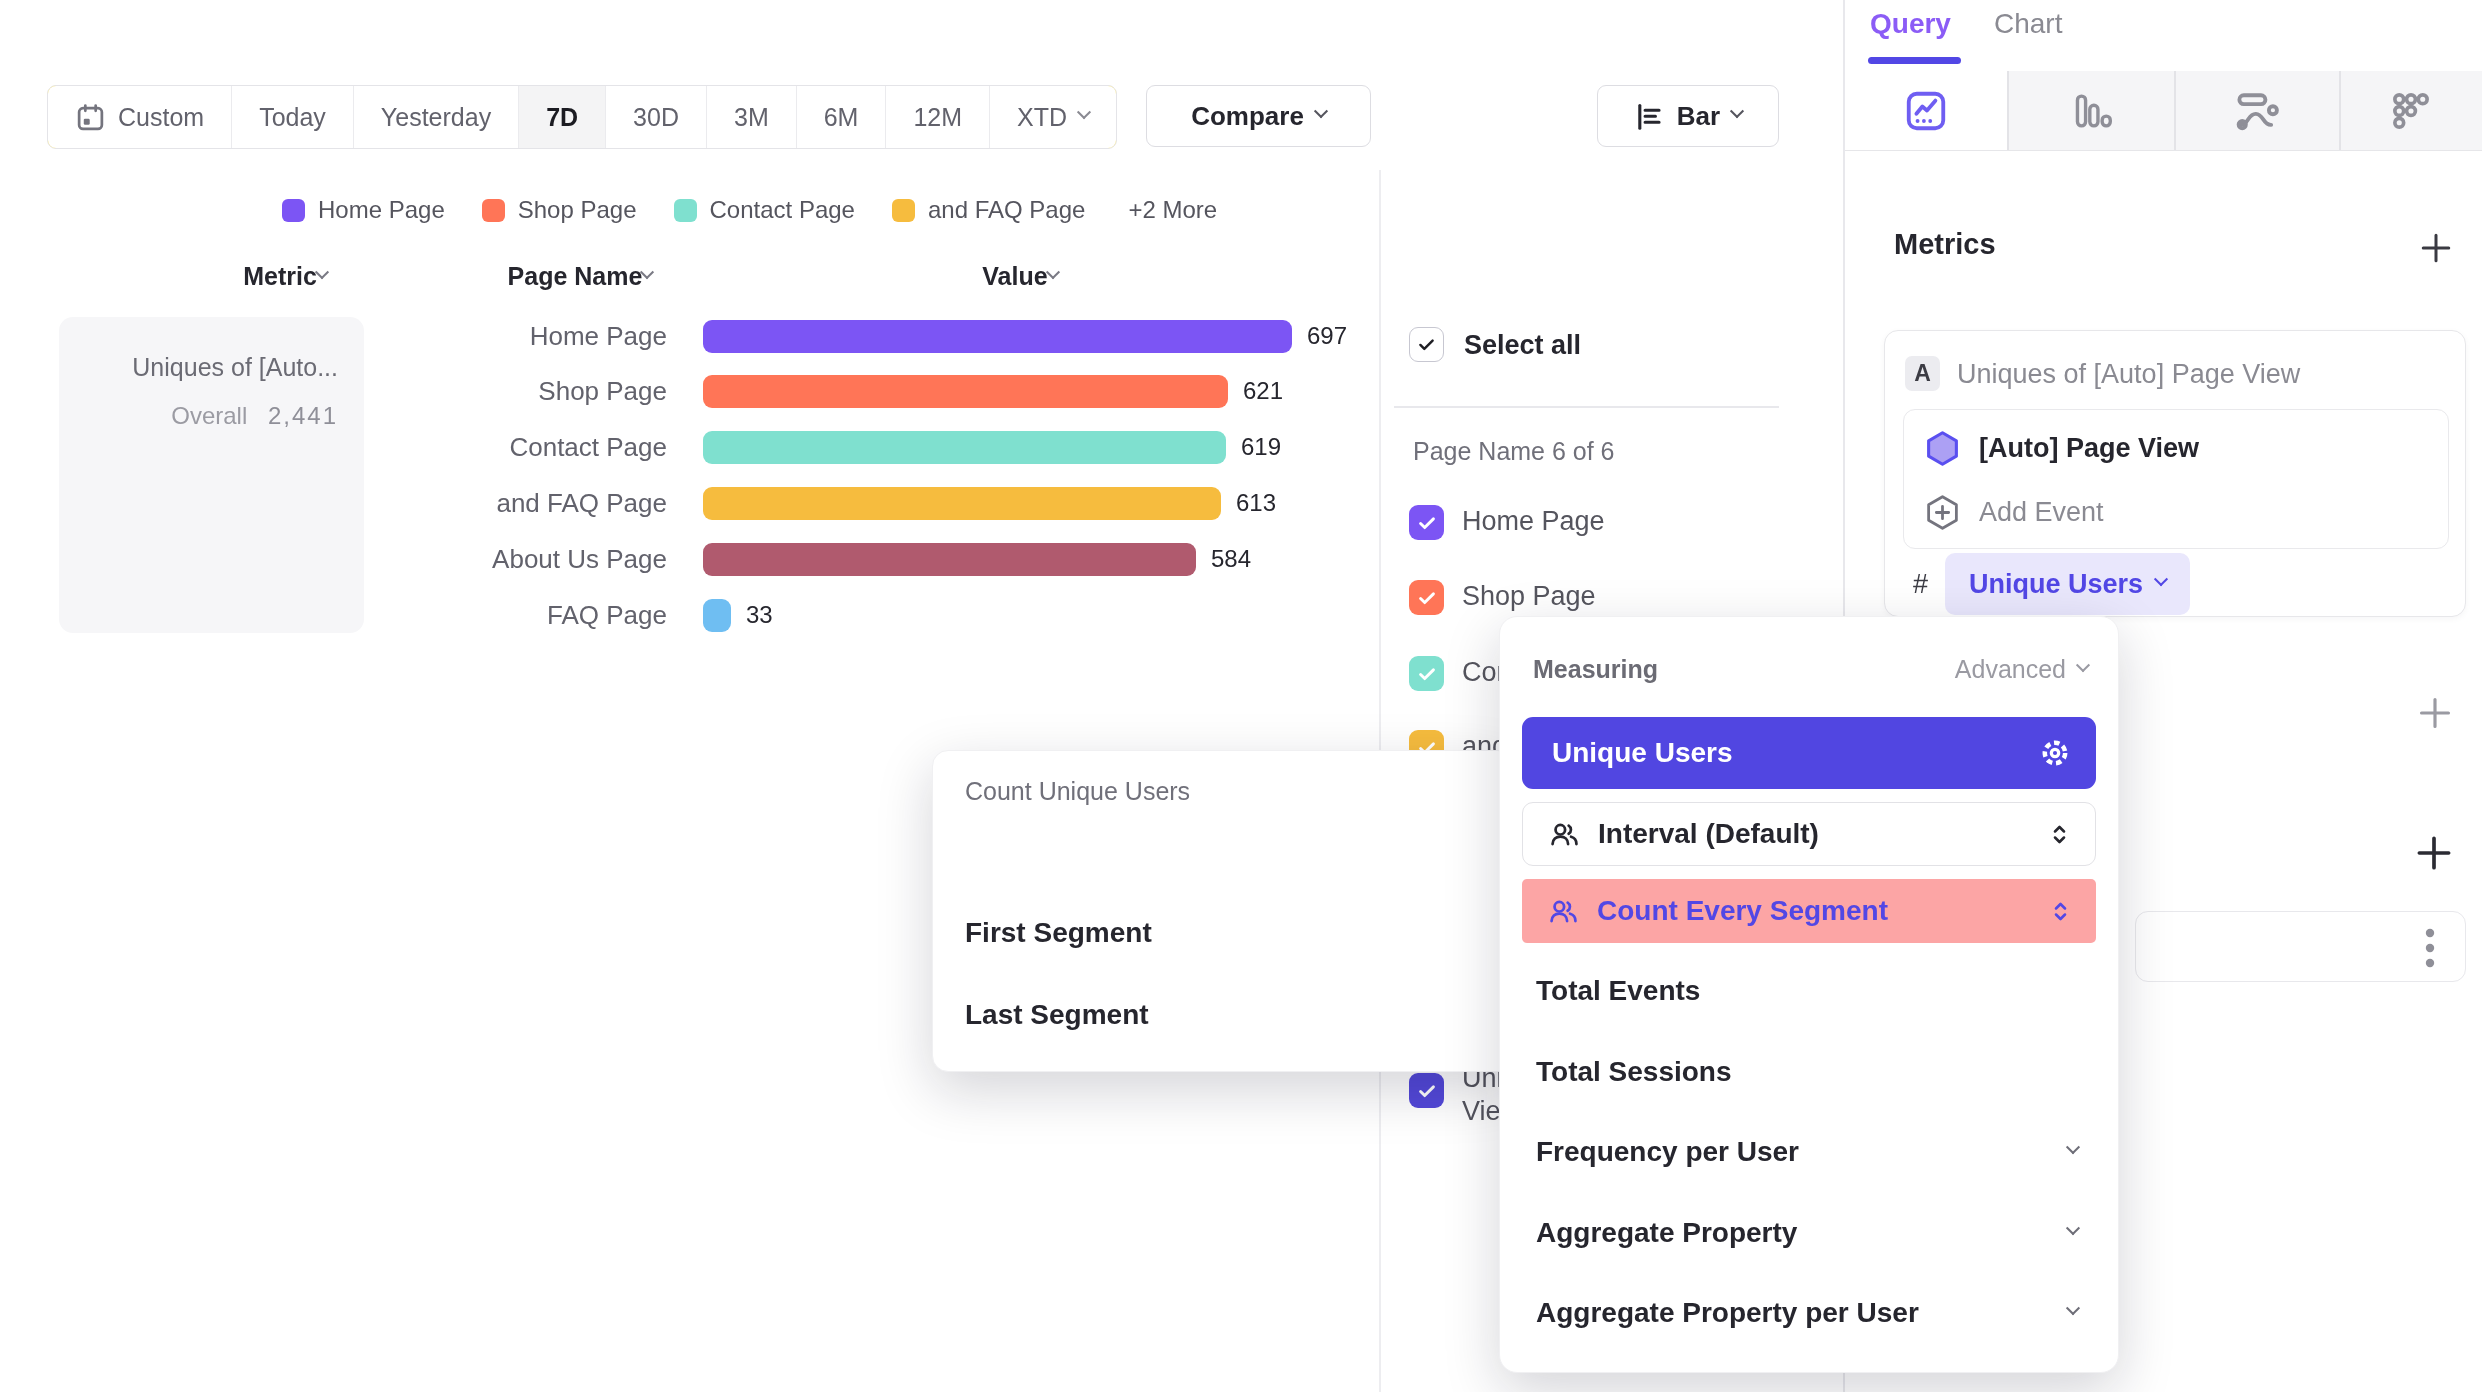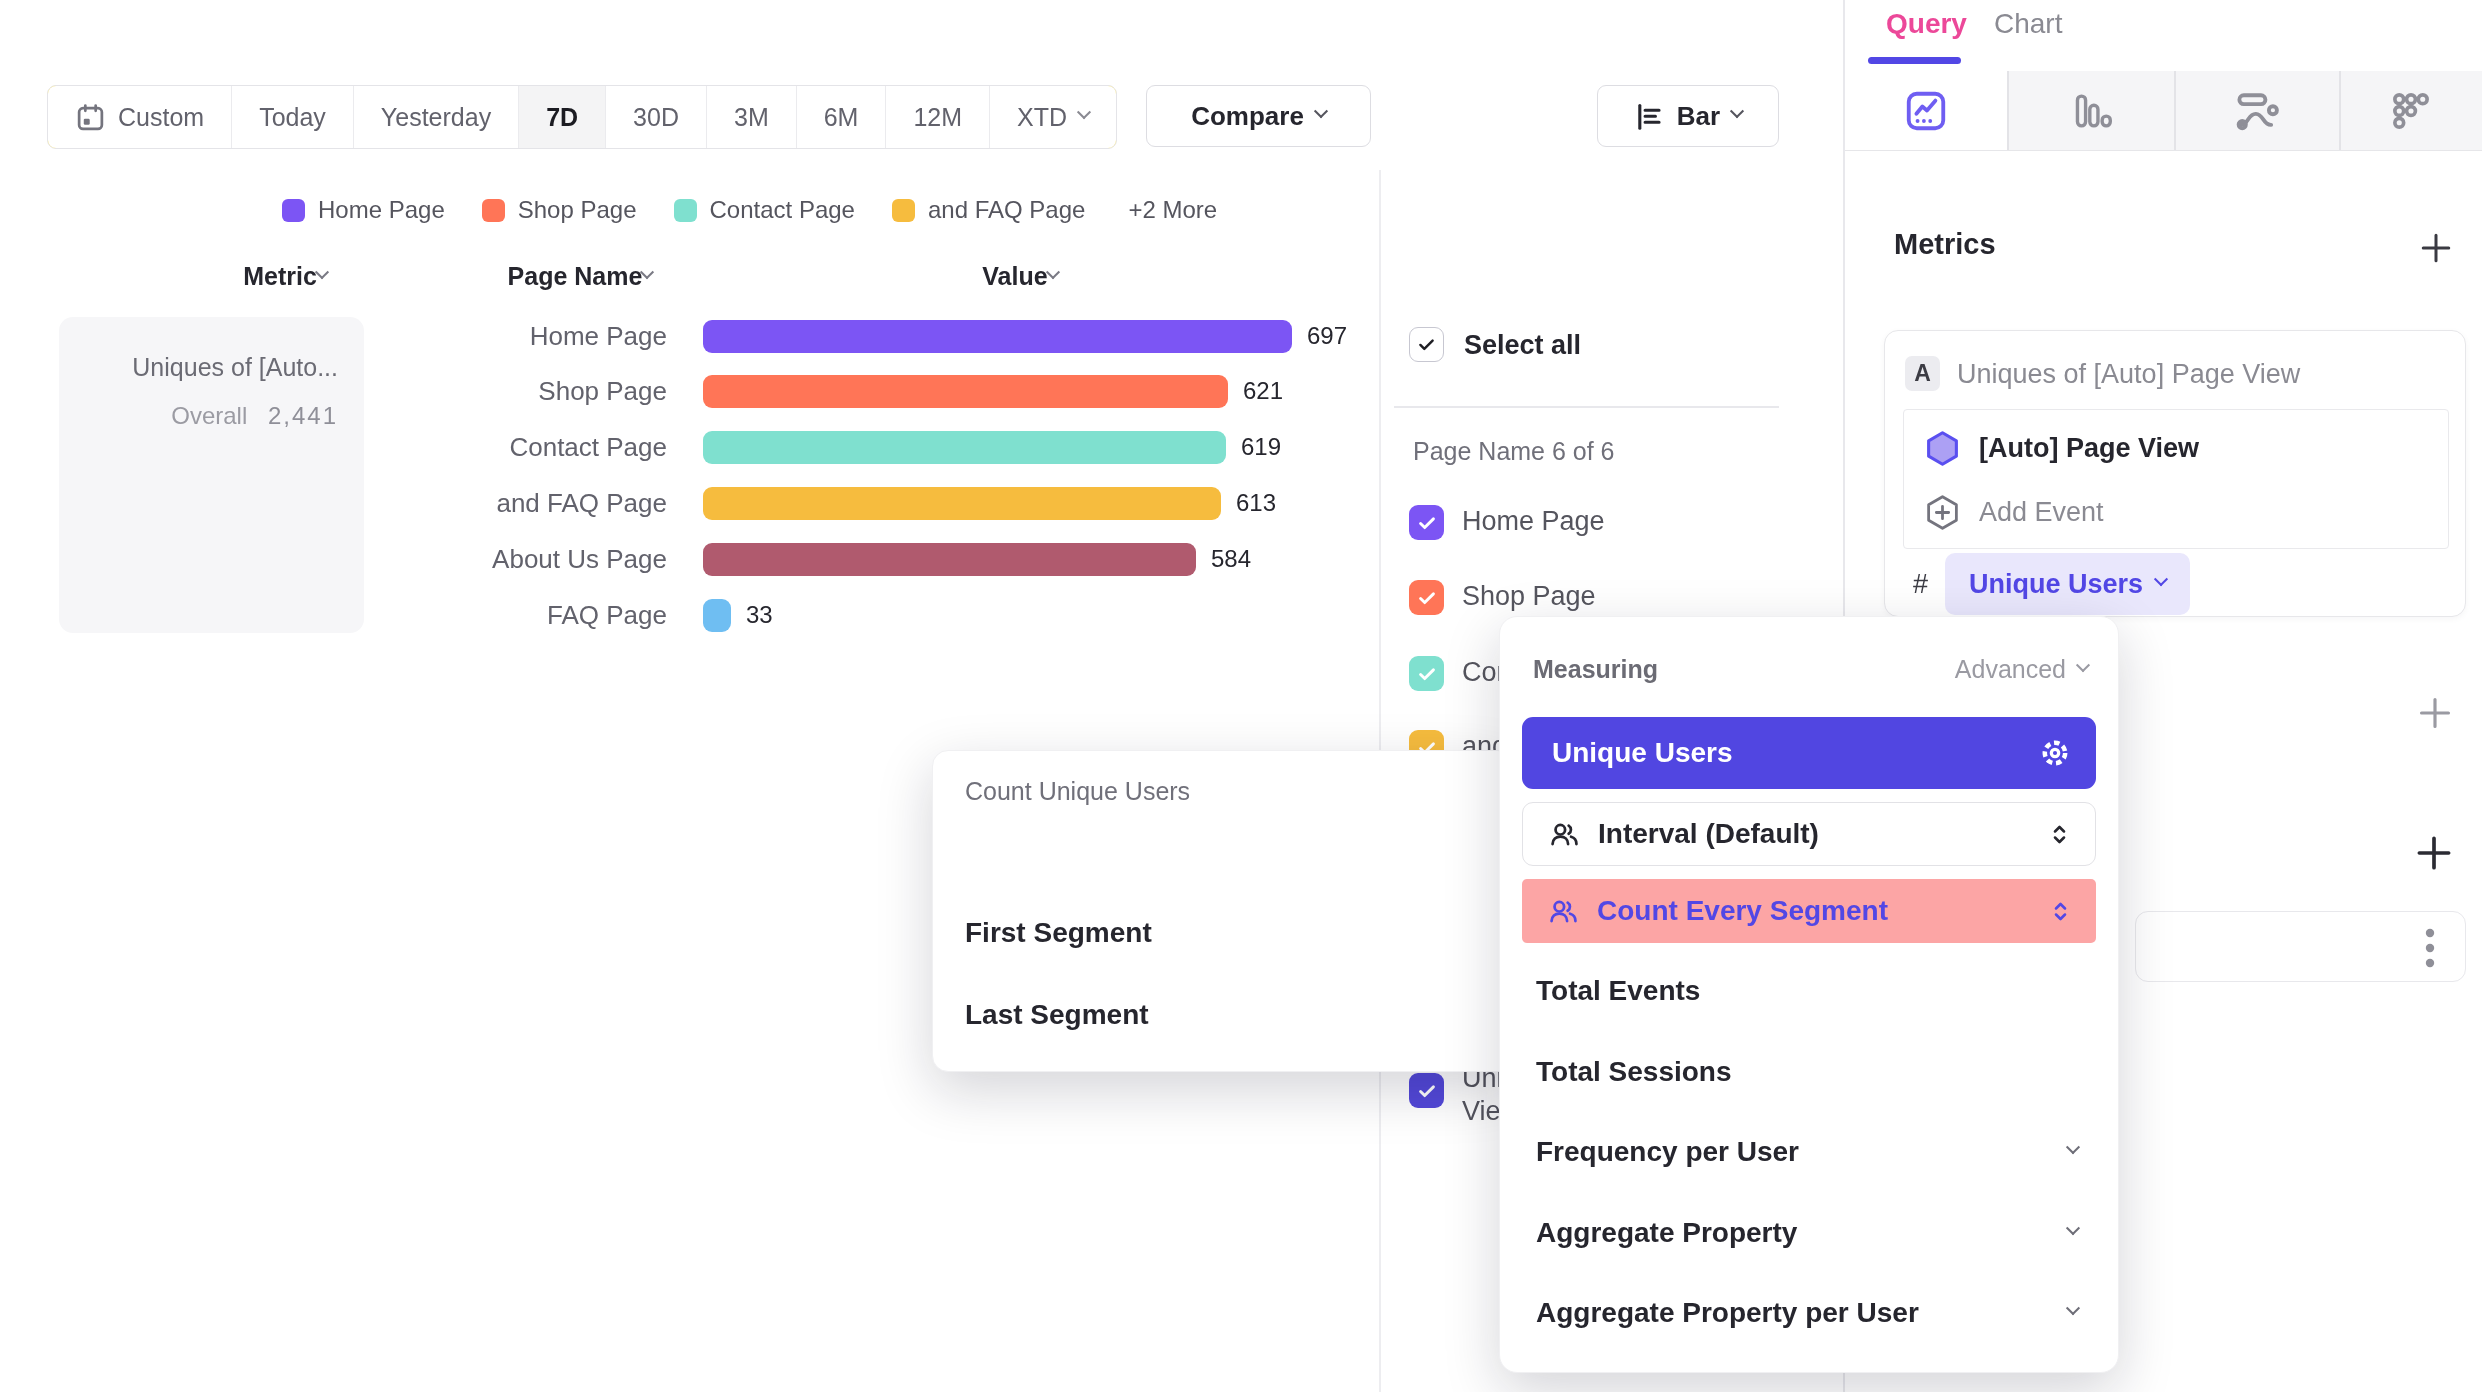--- a/index.html
+++ b/index.html
@@ -63,21 +63,21 @@
   .qunderline{position:absolute;left:1868px;top:57px;width:93px;height:7px;border-radius:4px;background:#5247e5;}
   .tabstrip{position:absolute;left:1845px;top:71px;right:0;height:79px;background:#f5f5f7;border-bottom:1.5px solid #e6e6e9;}
   .tabcell{position:absolute;top:0;height:79px;display:flex;align-items:center;justify-content:center;}
   .tabdiv{position:absolute;top:0;width:1.5px;height:79px;background:#e3e3e7;}
   .metrics-h{position:absolute;left:1894px;top:228px;font-size:29px;font-weight:700;color:#26262e;}
   .qcard{position:absolute;left:1884px;top:330px;width:582px;height:287px;background:#fff;border:1.5px solid #e7e7ea;
          border-radius:14px;box-shadow:0 2px 6px rgba(20,20,40,.04);box-sizing:border-box;}
   .badgeA{position:absolute;left:20px;top:25px;width:35px;height:35px;background:#ececf0;border-radius:7px;
          display:flex;align-items:center;justify-content:center;font-size:23px;font-weight:700;color:#3c3c44;}
   .qtitle{position:absolute;left:72px;top:28px;font-size:27px;color:#8a8a92;white-space:nowrap;}
-  .innercard{position:absolute;left:18px;top:78px;width:546px;height:140px;border:1.5px solid #e9e9ec;border-radius:4px;box-sizing:border-box;}
+  .innercard{position:absolute;left:18px;top:78px;width:546px;height:140px;border:1.5px solid #e9e9ec;border-radius:12px;box-sizing:border-box;}
   .evrow{position:absolute;left:20px;display:flex;align-items:center;gap:18px;}
   .pillmeasure{position:absolute;left:60px;top:222px;height:62px;background:#e9e7fc;border-radius:10px;
          display:flex;align-items:center;gap:13px;padding:0 24px;font-size:27px;font-weight:700;color:#5247e5;}
   .hash{position:absolute;left:28px;top:238px;font-size:27px;color:#3c3c44;}
   .kebabcard{position:absolute;left:2135px;top:911px;width:331px;height:71px;background:#fff;border:1.5px solid #e8e8ec;
          border-radius:13px;box-sizing:border-box;}
 
   
   .popup{position:absolute;background:#fff;border:1px solid #f0f0f2;border-radius:18px;
          box-shadow:0 18px 55px rgba(18,18,40,.18);}
@@ -260,21 +260,21 @@
         <path d="M5 12.5l4.5 4.5L19 7.5" stroke="#fff" stroke-width="3.2" fill="none" stroke-linecap="round" stroke-linejoin="round"></path>
       </svg>
   </div>
   <div class="sl-label" style="left:1462px;top:1062px;line-height:33px;">
     <div>Unl</div>
     <div>Vie</div>
   </div>
 
   <div class="vline2"></div>
 
-  <div class="qtab" style="left:1870px;color:#ec4899;font-weight:700;margin-left:16px;">Query</div>
+  <div class="qtab" style="left:1870px;color:#8b5cf6;font-weight:700;">Query</div>
   <div class="qtab" style="left:1994px;color:#8a8a92;font-weight:500;">Chart</div>
   <div class="qunderline"></div>
 
   <div class="tabstrip">
     <div class="tabcell" style="left:0;width:162px;background:#fff;">
       <svg viewBox="0 0 24 24" width="46" height="46">
         <rect x="3" y="3" width="18" height="18" rx="4.2" fill="none" stroke="#6f5ef2" stroke-width="2"></rect>
         <path d="M7 13.4 10.1 9.7l2.4 2 4.4-5.1" fill="none" stroke="#6f5ef2" stroke-width="2" stroke-linecap="round" stroke-linejoin="round"></path>
         <circle cx="7.6" cy="17.2" r="1" fill="#6f5ef2"></circle>
           <circle cx="10.9" cy="17.2" r="1" fill="#6f5ef2"></circle>

